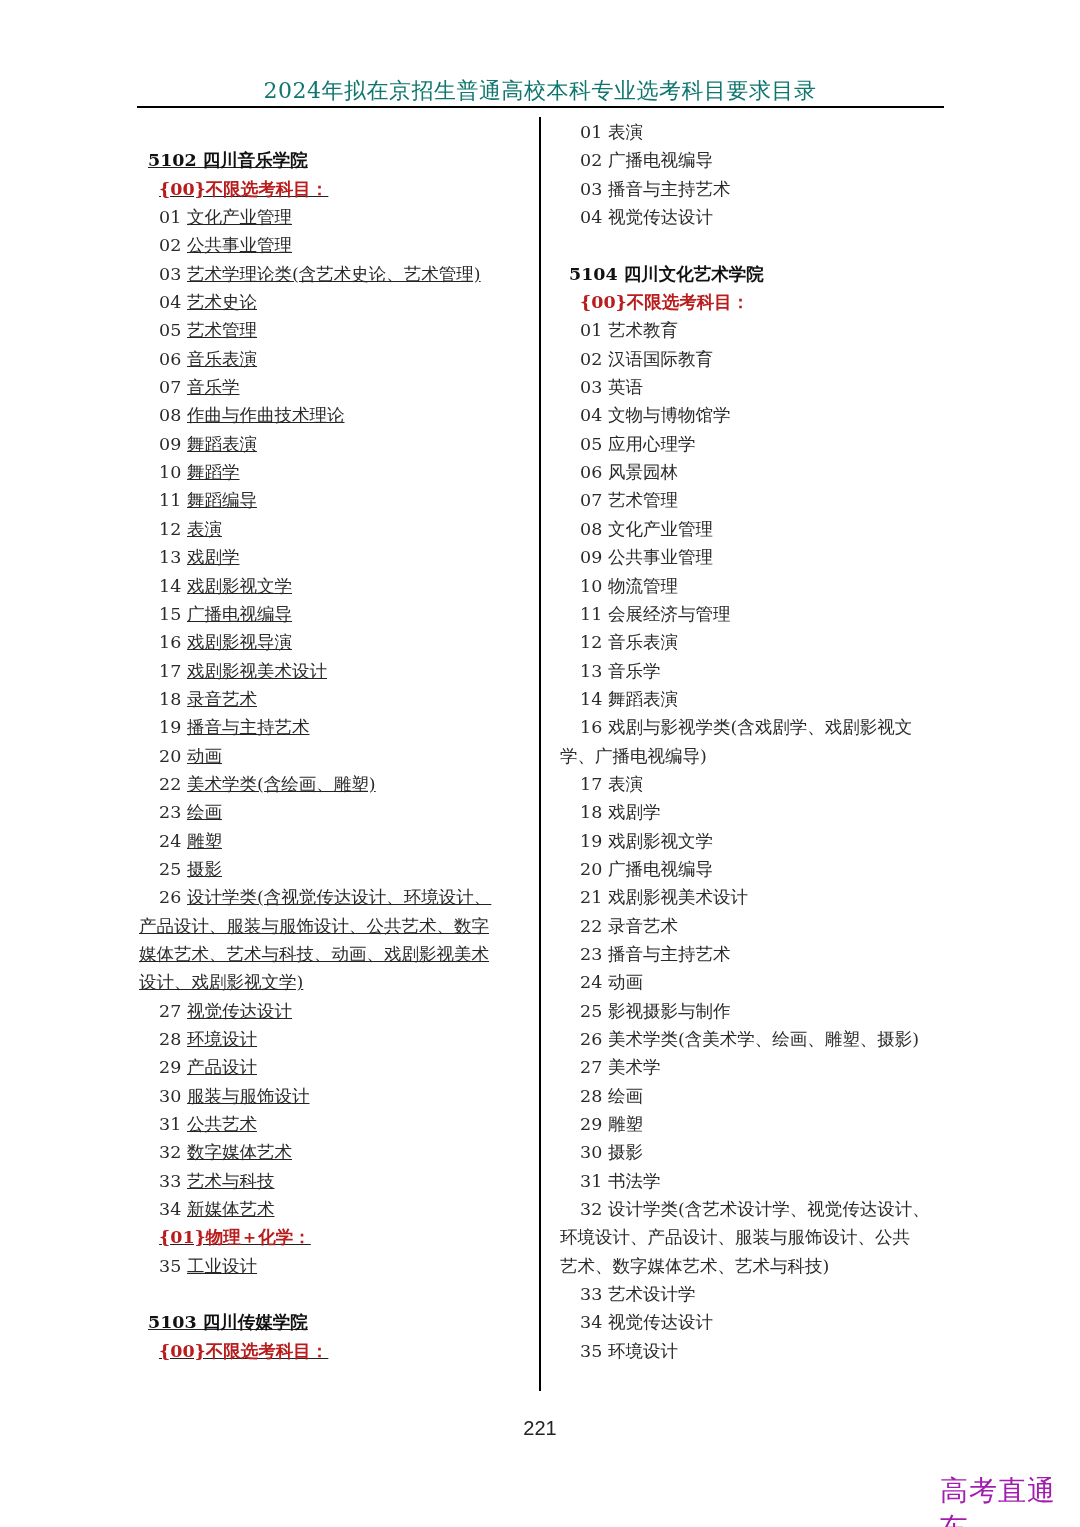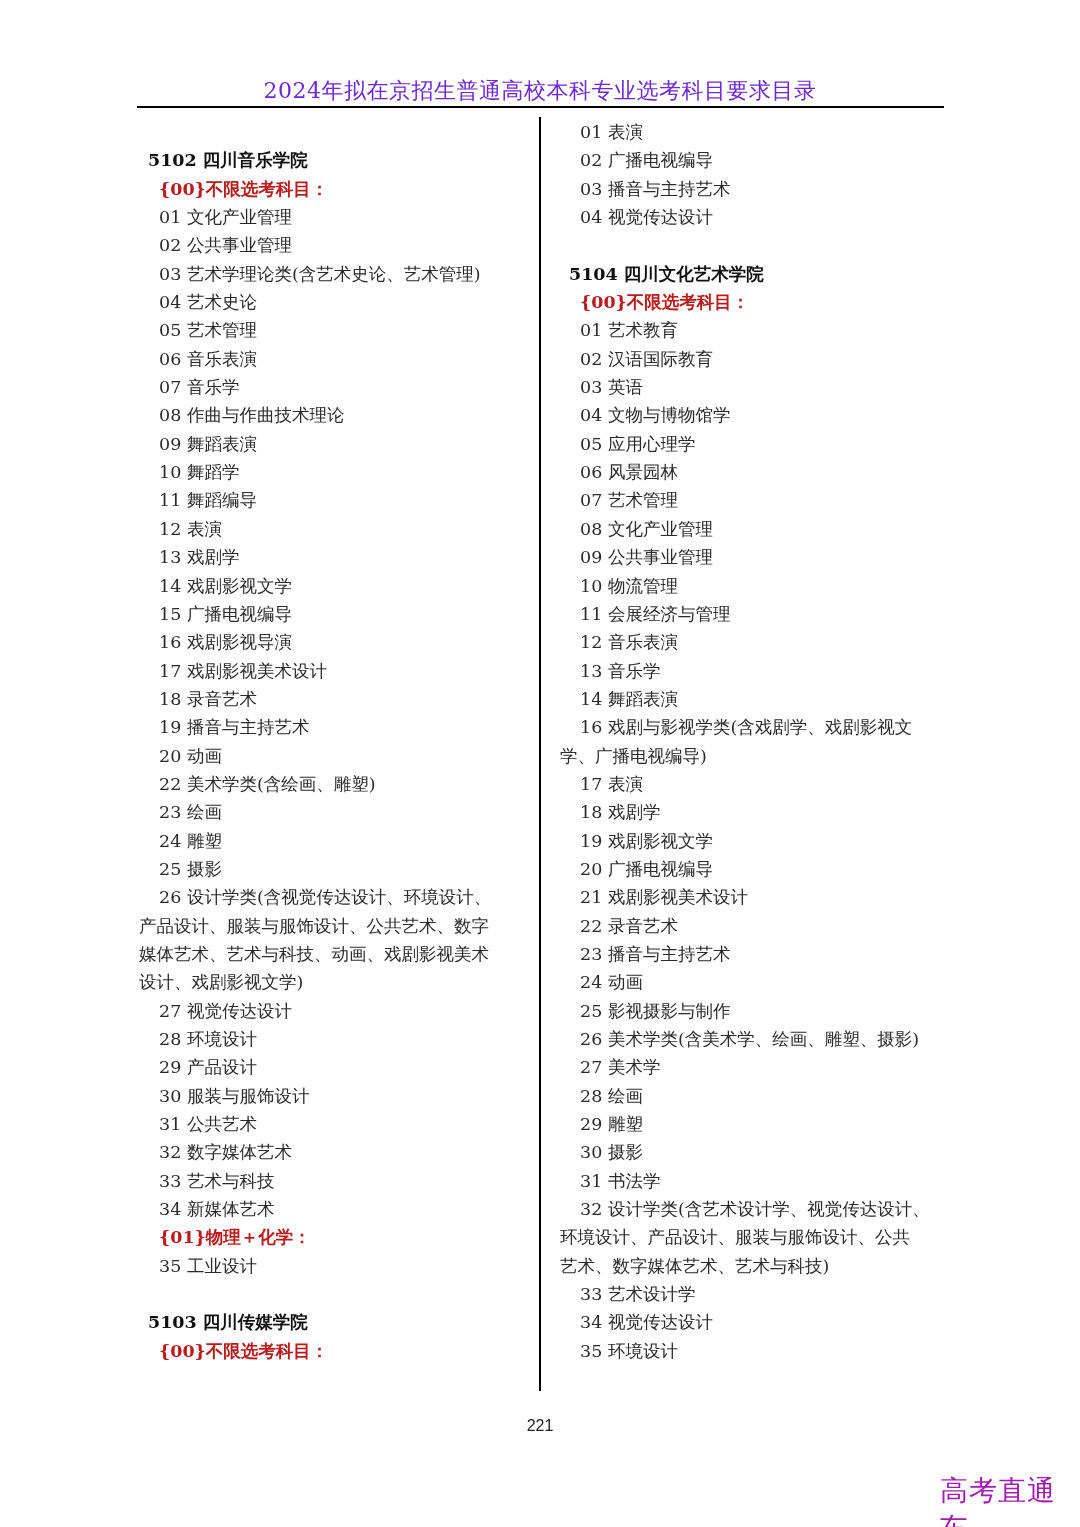--- a/index.html
+++ b/index.html
@@ -1,33 +1,33 @@
 <!DOCTYPE html>
 <html><head>
 <meta charset="utf-8">
 <style>
   html, body { margin: 0; padding: 0; background: #ffffff; }
   body { width: 1080px; height: 1527px; position: relative; overflow: hidden;
          font-family: "DejaVu Serif", "Liberation Serif", serif; color: #222; }
   .header-title { position: absolute; left: 0; width: 1080px; top: 76px; text-align: center;
-                  font-size: 22px; letter-spacing: 0.5px; color: #6d28d9; }
+                  font-size: 22px; letter-spacing: 0.5px; color: #0f766e; }
   .header-rule { position: absolute; left: 137px; width: 807px; top: 106px; height: 2px; background: #000; }
   .col-divider { position: absolute; left: 539px; top: 117px; width: 2px; height: 1274px; background: #000; }
   .col { position: absolute; top: 118px; }
-  .col-left { left: 139px; width: 390px; }
+  .col-left { left: 139px; width: 390px; text-decoration: underline; }
   .col-right { left: 560px; width: 385px; }
   .line { height: 28.35px; line-height: 28.35px; font-size: 17.5px; white-space: nowrap; color: #2a2a2a; }
   .school { font-weight: bold; color: #111; padding-left: 9px; }
   .req { font-weight: bold; color: #b91c1c; padding-left: 20px; }
   .item { padding-left: 20px; }
   .num { display: inline-block; width: 28px; }
   .cont { padding-left: 0; }
   .gap { height: 28.35px; }
   .page-num { position: absolute; top: 1417px; left: 0; width: 1080px; text-align: center;
-              font-family: "Liberation Sans", sans-serif; font-size: 16px; color: #222; }
+              font-family: "Liberation Sans", sans-serif; font-size: 20px; color: #222; }
   .watermark { position: absolute; top: 1472px; left: 940px; font-family: "DejaVu Sans", sans-serif;
                font-size: 28px; color: #a21caf; letter-spacing: 1px; }
 </style>
 </head>
 <body>
 
 <div class="header-title">2024年拟在京招生普通高校本科专业选考科目要求目录</div>
 <div class="header-rule"></div>
 <div class="col-divider"></div>
 

